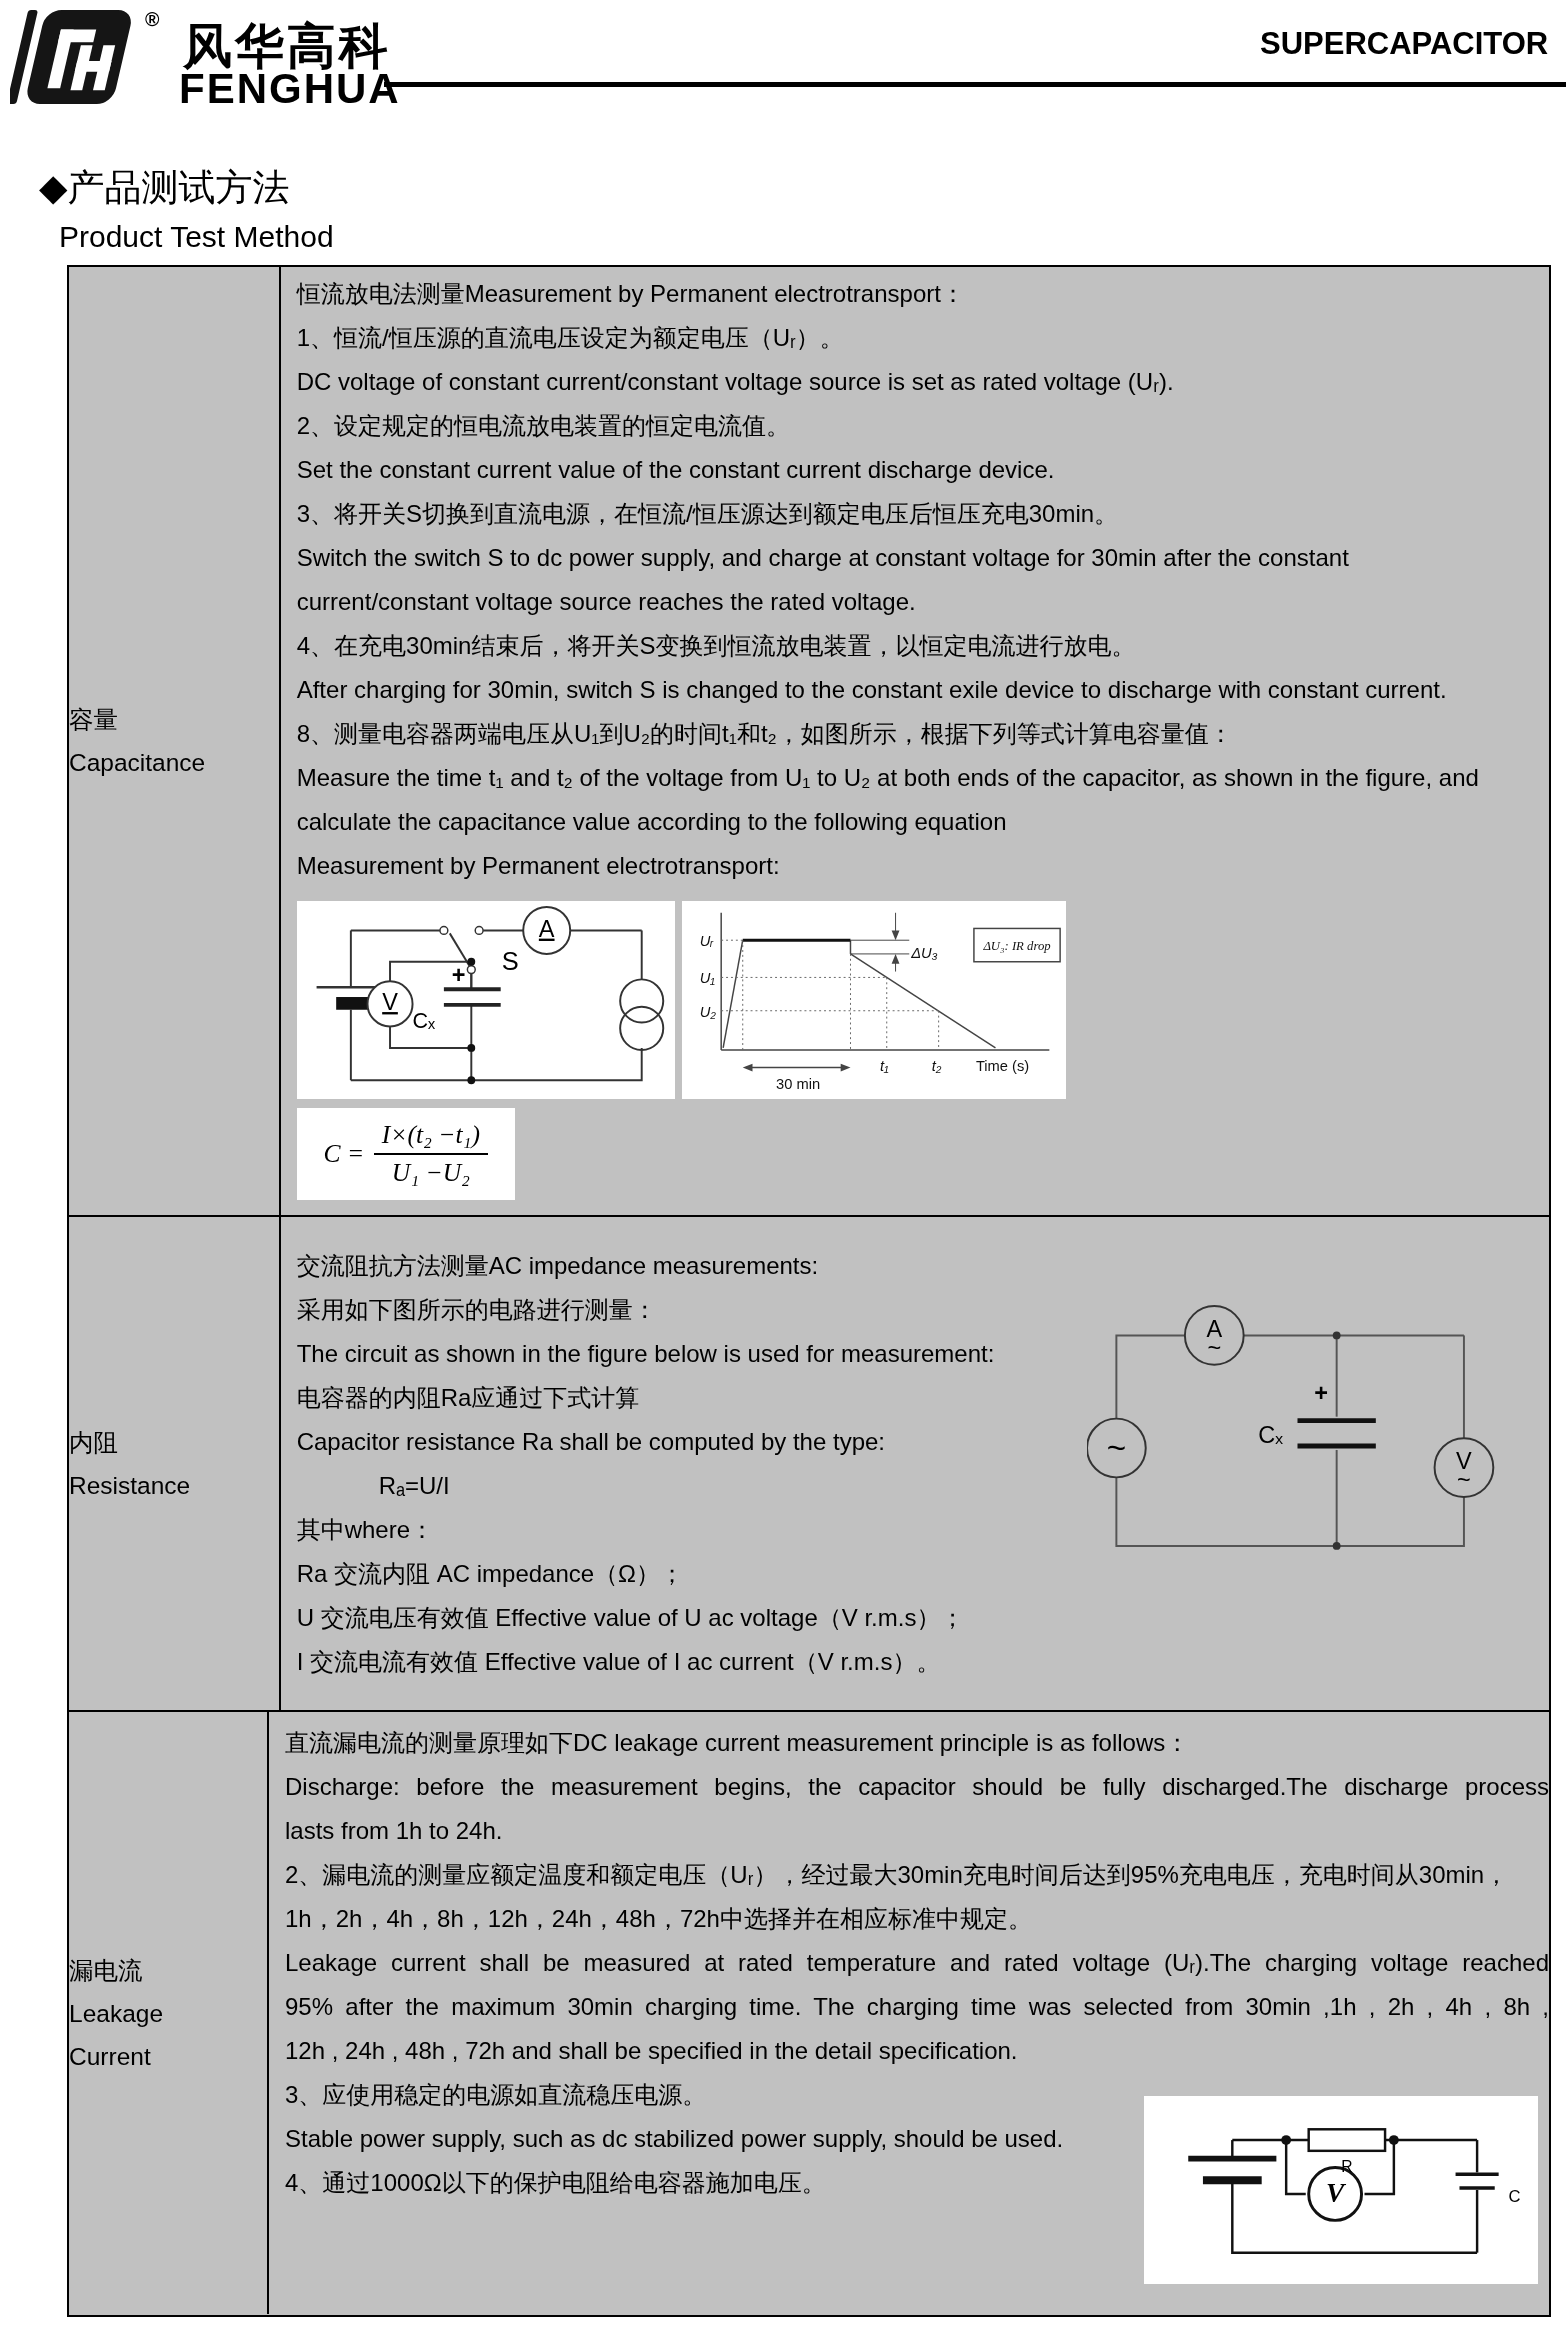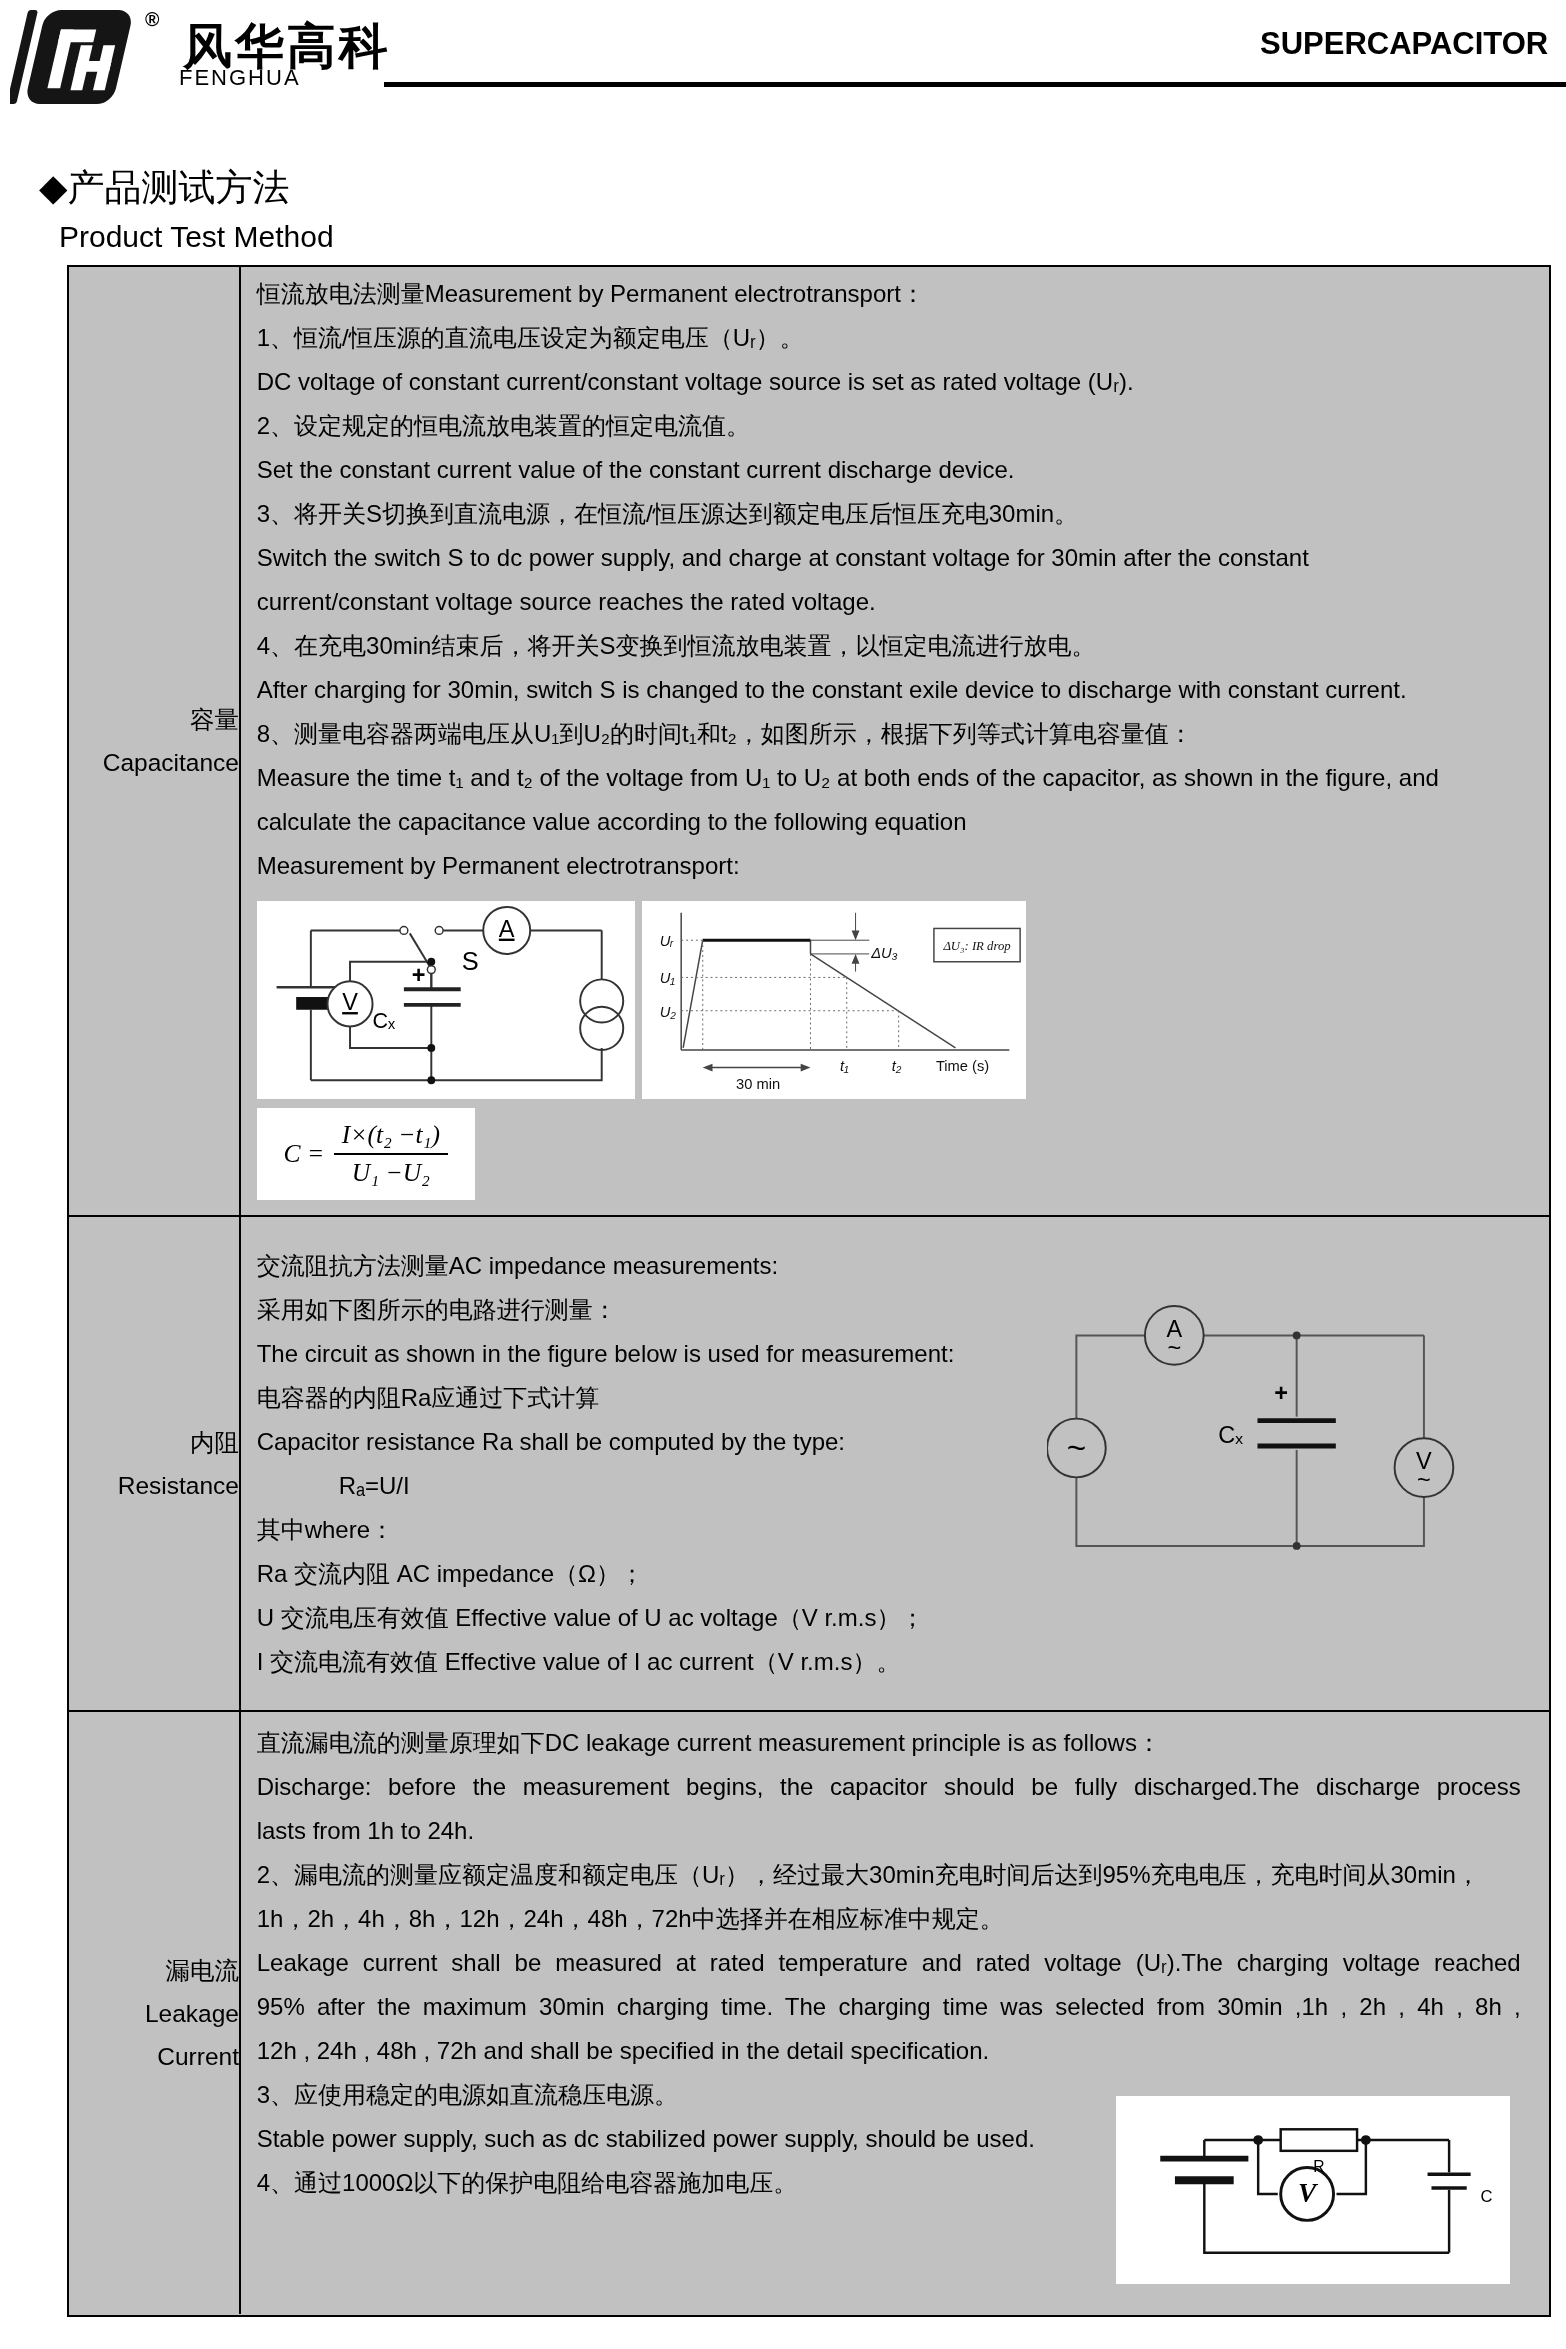--- a/index.html
+++ b/index.html
@@ -4,38 +4,38 @@
 <style>
   * { margin:0; padding:0; box-sizing:border-box; }
   html,body { background:#fff; }
   body { font-family:"Liberation Sans","DejaVu Sans",sans-serif; color:#000; }
   .page { position:relative; width:1566px; height:2349px; background:#fff; overflow:hidden; }
 
   
   .logo-mark { position:absolute; left:9.8px; top:3.9px; }
   .reg { position:absolute; left:145px; top:7.8px; font-size:19.6px; font-weight:bold; }
   .brand-cn { position:absolute; left:176px; top:13.7px; font-size:49px; font-weight:900; letter-spacing:2.9px;margin-left:7px; }
-  .brand-en { position:absolute; left:179px; top:65px; font-size:22px; font-weight:normal; letter-spacing:2px; }
+  .brand-en { position:absolute; left:179px; top:65px; font-size:42px; font-weight:bold; letter-spacing:2px; }
   .header-rule { position:absolute; left:384px; top:82px; width:1182px; height:4.9px; background:#000; }
   .doc-title { position:absolute; left:1260px; top:25.5px; font-size:31px; font-weight:bold; white-space:nowrap; }
 
   
   .title-cn { position:absolute; left:39px; top:163px; font-size:37px; }
   .title-en { position:absolute; left:59px; top:220px; font-size:30px; }
 
   
   .tbl { position:absolute; left:67px; top:265px; width:1484px; height:2052px;
          border:2.9px solid #000; background:#c1c1c1; display:flex; flex-direction:column; }
   .row { display:flex; width:100%; }
   .row + .row { border-top:2.9px solid #000; }
   .row1 { height:948px; }
   .row2 { height:495px; }
   .row3 { height:604px; }
-  .lbl { width:172px; border-right:2.9px solid #000; display:flex; flex-direction:column;
-         justify-content:center; align-items:flex-end; font-size:24.5px; }
+  .lbl { width:212px; border-right:2.9px solid #000; display:flex; flex-direction:column;
+         justify-content:center; align-items:flex-start; font-size:24.5px; }
   .lbl div { line-height:43px; }
   .cell { flex:1; position:relative; }
   .r1c { padding:4.9px 0 0 15.7px; }
   .r2c { padding:27.4px 0 0 15.7px; }
   .r3c { padding:8.8px 0 0 15.7px; }
   .ln { font-size:24px; display:flex; align-items:center; white-space:nowrap; }
   .row1 .ln { height:44px; }
   .row2 .ln { height:44px; }
   .row3 .ln { height:44px; }
   .indent { padding-left:82px; }

